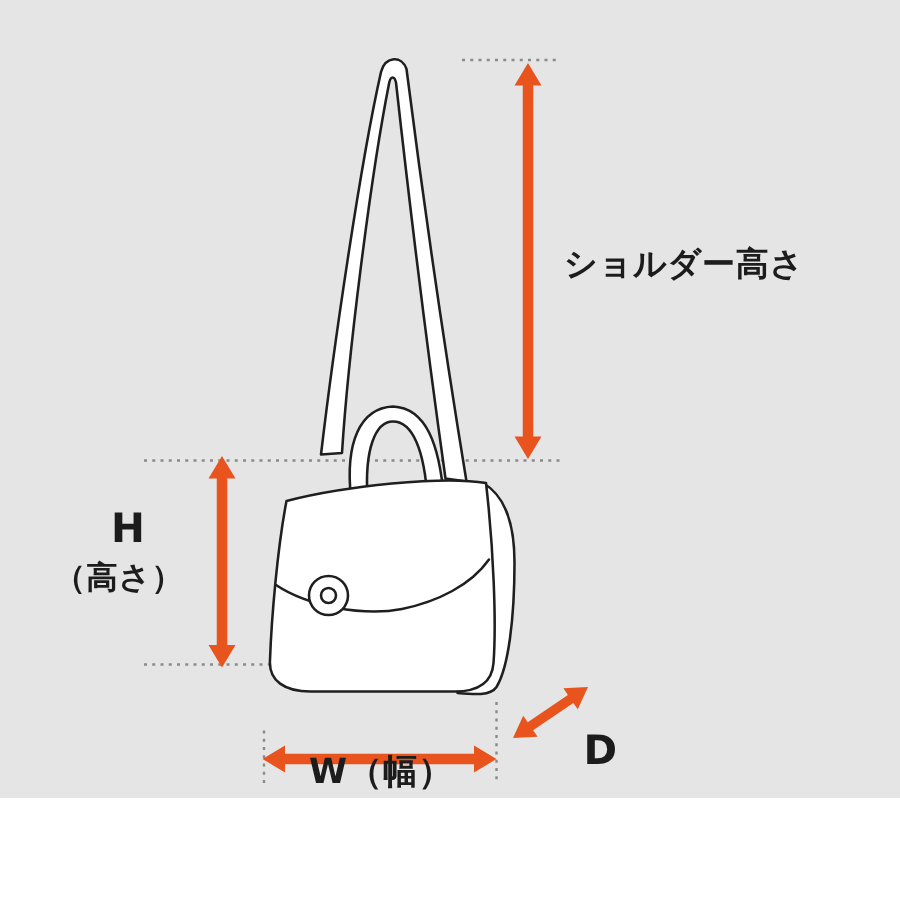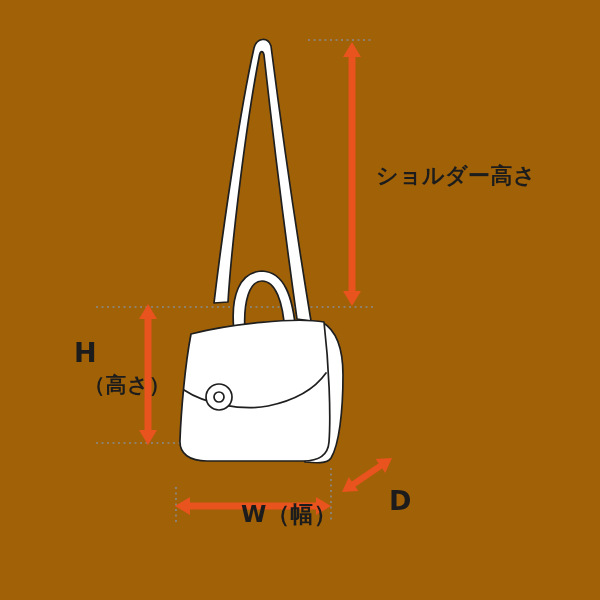--- a/index.html
+++ b/index.html
@@ -4,40 +4,40 @@
 <style>
   html, body {
     margin: 0;
     padding: 0;
     background: #ffffff;
     font-family: "DejaVu Sans", "Liberation Sans", sans-serif;
   }
   .stage {
     position: relative;
     width: 600px;
-    height: 600px;
-    background: #a16207;
+    height: 532px;
+    background: #e5e5e5;
     overflow: hidden;
   }
   .stage svg {
     position: absolute;
     left: 0;
     top: 0;
   }
   .label {
     position: absolute;
     color: #1c1c1c;
     font-weight: 600;
     white-space: nowrap;
     letter-spacing: 0.5px;
   }
   .label-shoulder { left: 376px; top: 161px; font-size: 22px; }
   .label-h        { left: 74px;  top: 337px; font-size: 27px; }
-  .label-h-cap    { left: 36px;  top: 371px; font-size: 21px; margin-left: 48px; }
-  .label-w        { left: 206px; top: 499px; font-size: 23px; margin-left: 35px; }
+  .label-h-cap    { left: 36px;  top: 371px; font-size: 21px; }
+  .label-w        { left: 206px; top: 499px; font-size: 23px; }
   .label-d        { left: 389px; top: 485px; font-size: 27px; }
   .label-d-cap    { left: 381px; top: 517px; font-size: 21px; }
 </style>
 </head>
 <body>
 
 <div class="stage">
 
   <svg width="600" height="600" viewBox="0 0 600 600">
 

